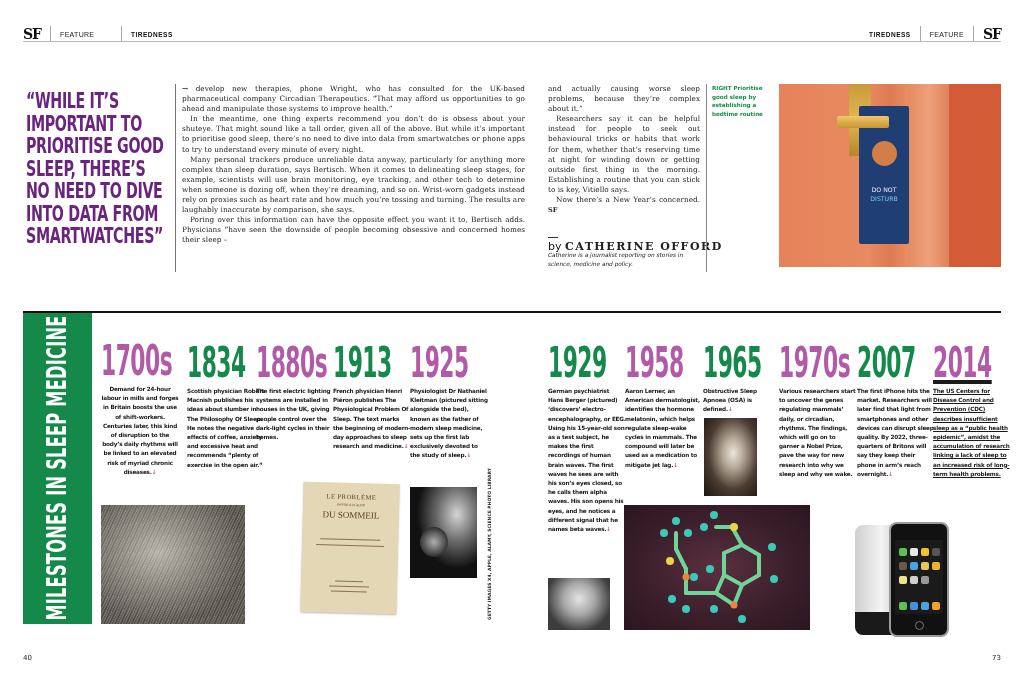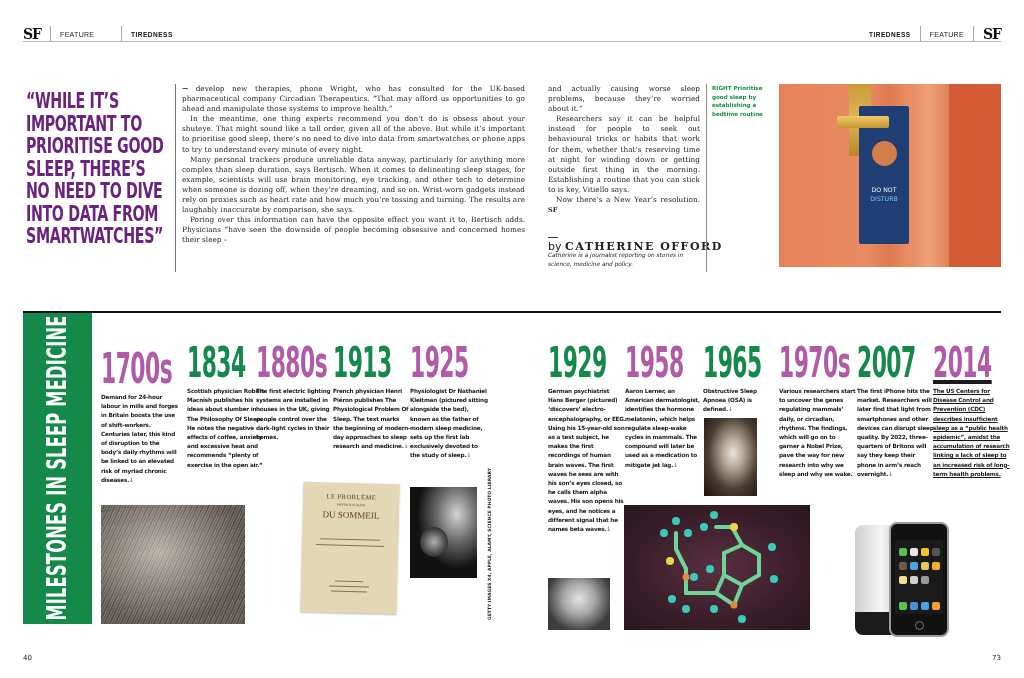--- a/index.html
+++ b/index.html
@@ -107,23 +107,23 @@
 
 <div class="abs col-rule" style="left:175px; top:84px; height:188px;"></div>
 <div class="abs col col1">
   <p class="noindent">→ develop new therapies, phone Wright, who has consulted for the UK-based pharmaceutical company Circadian Therapeutics. “That may afford us opportunities to go ahead and manipulate those systems to improve health.”</p>
   <p>In the meantime, one thing experts recommend you don’t do is obsess about your shuteye. That might sound like a tall order, given all of the above. But while it’s important to prioritise good sleep, there’s no need to dive into data from smartwatches or phone apps to try to understand every minute of every night.</p>
   <p>Many personal trackers produce unreliable data anyway, particularly for anything more complex than sleep duration, says Bertisch. When it comes to delineating sleep stages, for example, scientists will use brain monitoring, eye tracking, and other tech to determine when someone is dozing off, when they’re dreaming, and so on. Wrist-worn gadgets instead rely on proxies such as heart rate and how much you’re tossing and turning. The results are laughably inaccurate by comparison, she says.</p>
   <p>Poring over this information can have the opposite effect you want it to, Bertisch adds. Physicians “have seen the downside of people becoming obsessive and concerned homes their sleep –</p>
 </div>
 
 <div class="abs col col2">
-  <p class="noindent">and actually causing worse sleep problems, because they’re worried about it.”</p>
+  <p class="noindent">and actually causing worse sleep problems, because they’re complex about it.”</p>
   <p>Researchers say it can be helpful instead for people to seek out behavioural tricks or habits that work for them, whether that’s reserving time at night for winding down or getting outside first thing in the morning. Establishing a routine that you can stick to is key, Vitiello says.</p>
-  <p><span>Now there’s a New Year’s resolution.</span> <b style="font-size:6.5px;">SF</b></p>
+  <p><span>Now there’s a New Year’s concerned.</span> <b style="font-size:6.5px;">SF</b></p>
 </div>
 <div class="abs byline-rule"></div>
 <div class="abs byline">
   <span>by</span>
   <b>CATHERINE OFFORD</b>
 </div>
 <div class="abs byline-desc">Catherine is a journalist reporting on stories in science, medicine and policy.</div>
 
 <div class="abs col-rule" style="left:706px; top:84px; height:188px; background:#888;"></div>
 <div class="abs caption">
@@ -141,21 +141,21 @@
     <div class="hanger-text2">DISTURB</div>
   </div>
   <div class="door-handle"></div>
 </div>
 
 <div class="abs tl-rule"></div>
 <div class="abs tl-side">
   <div class="tl-side-title"><span>Milestones in sleep medicine</span></div>
 </div>
 
-<div class="entry" style="left:101px; top:349px;">
+<div class="entry" style="left:101px; top:341px;text-align:center;">
   <div class="year purple">1700s</div>
   <div class="entry-text"><span>Demand for 24-hour labour in mills and forges in Britain boosts the use of shift-workers. Centuries later, this kind of disruption to the body’s daily rhythms will be linked to an elevated risk of myriad chronic diseases.</span><span class="arrow">↓</span></div>
 </div>
 <div class="entry" style="left:179px; top:343px;margin-left:8px;">
   <div class="year green">1834</div>
   <div class="entry-text">Scottish physician Robert Macnish publishes his ideas about slumber in The Philosophy Of Sleep. He notes the negative effects of coffee, anxiety and excessive heat and recommends “plenty of exercise in the open air.”</div>
 </div>
 <div class="entry" style="left:256px; top:343px;">
   <div class="year purple">1880s</div>
   <div class="entry-text">The first electric lighting systems are installed in houses in the UK, giving people control over the dark-light cycles in their homes.</div>

